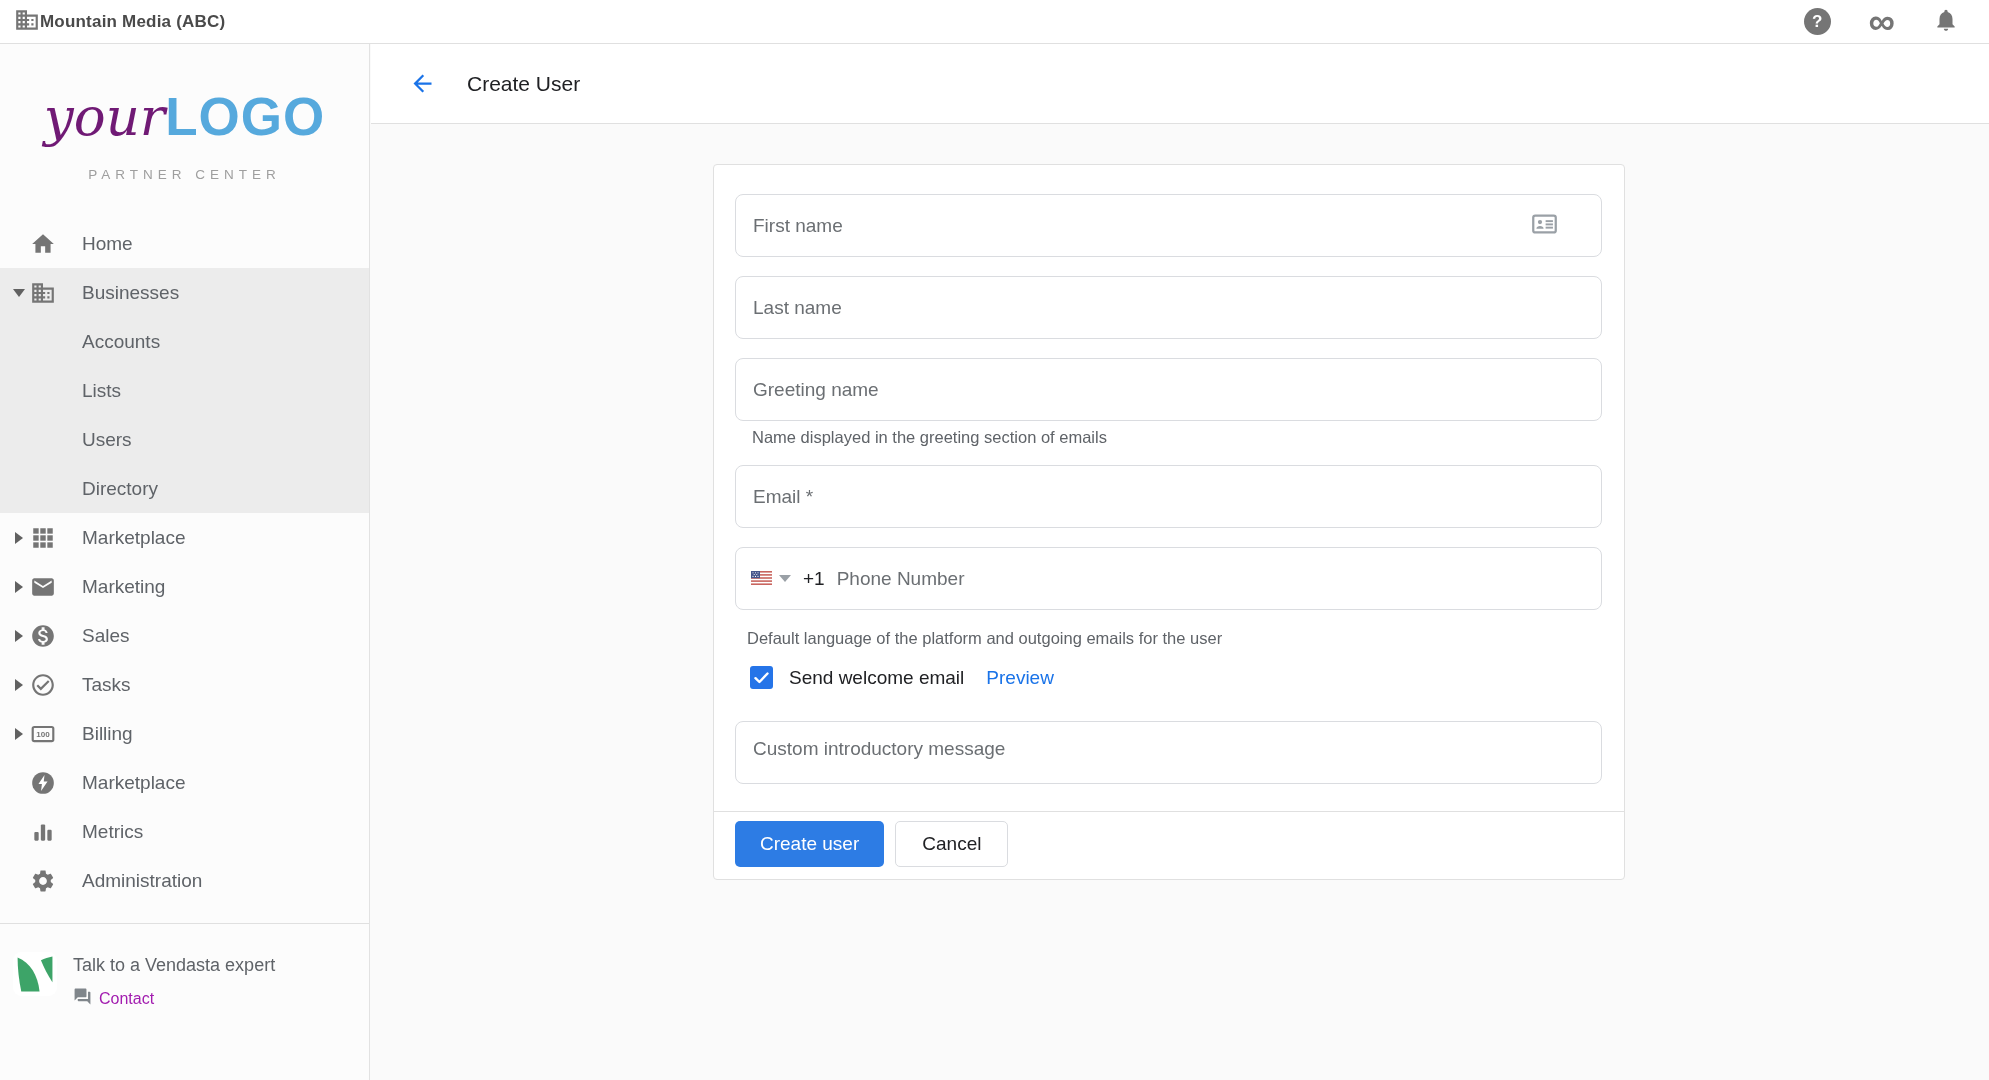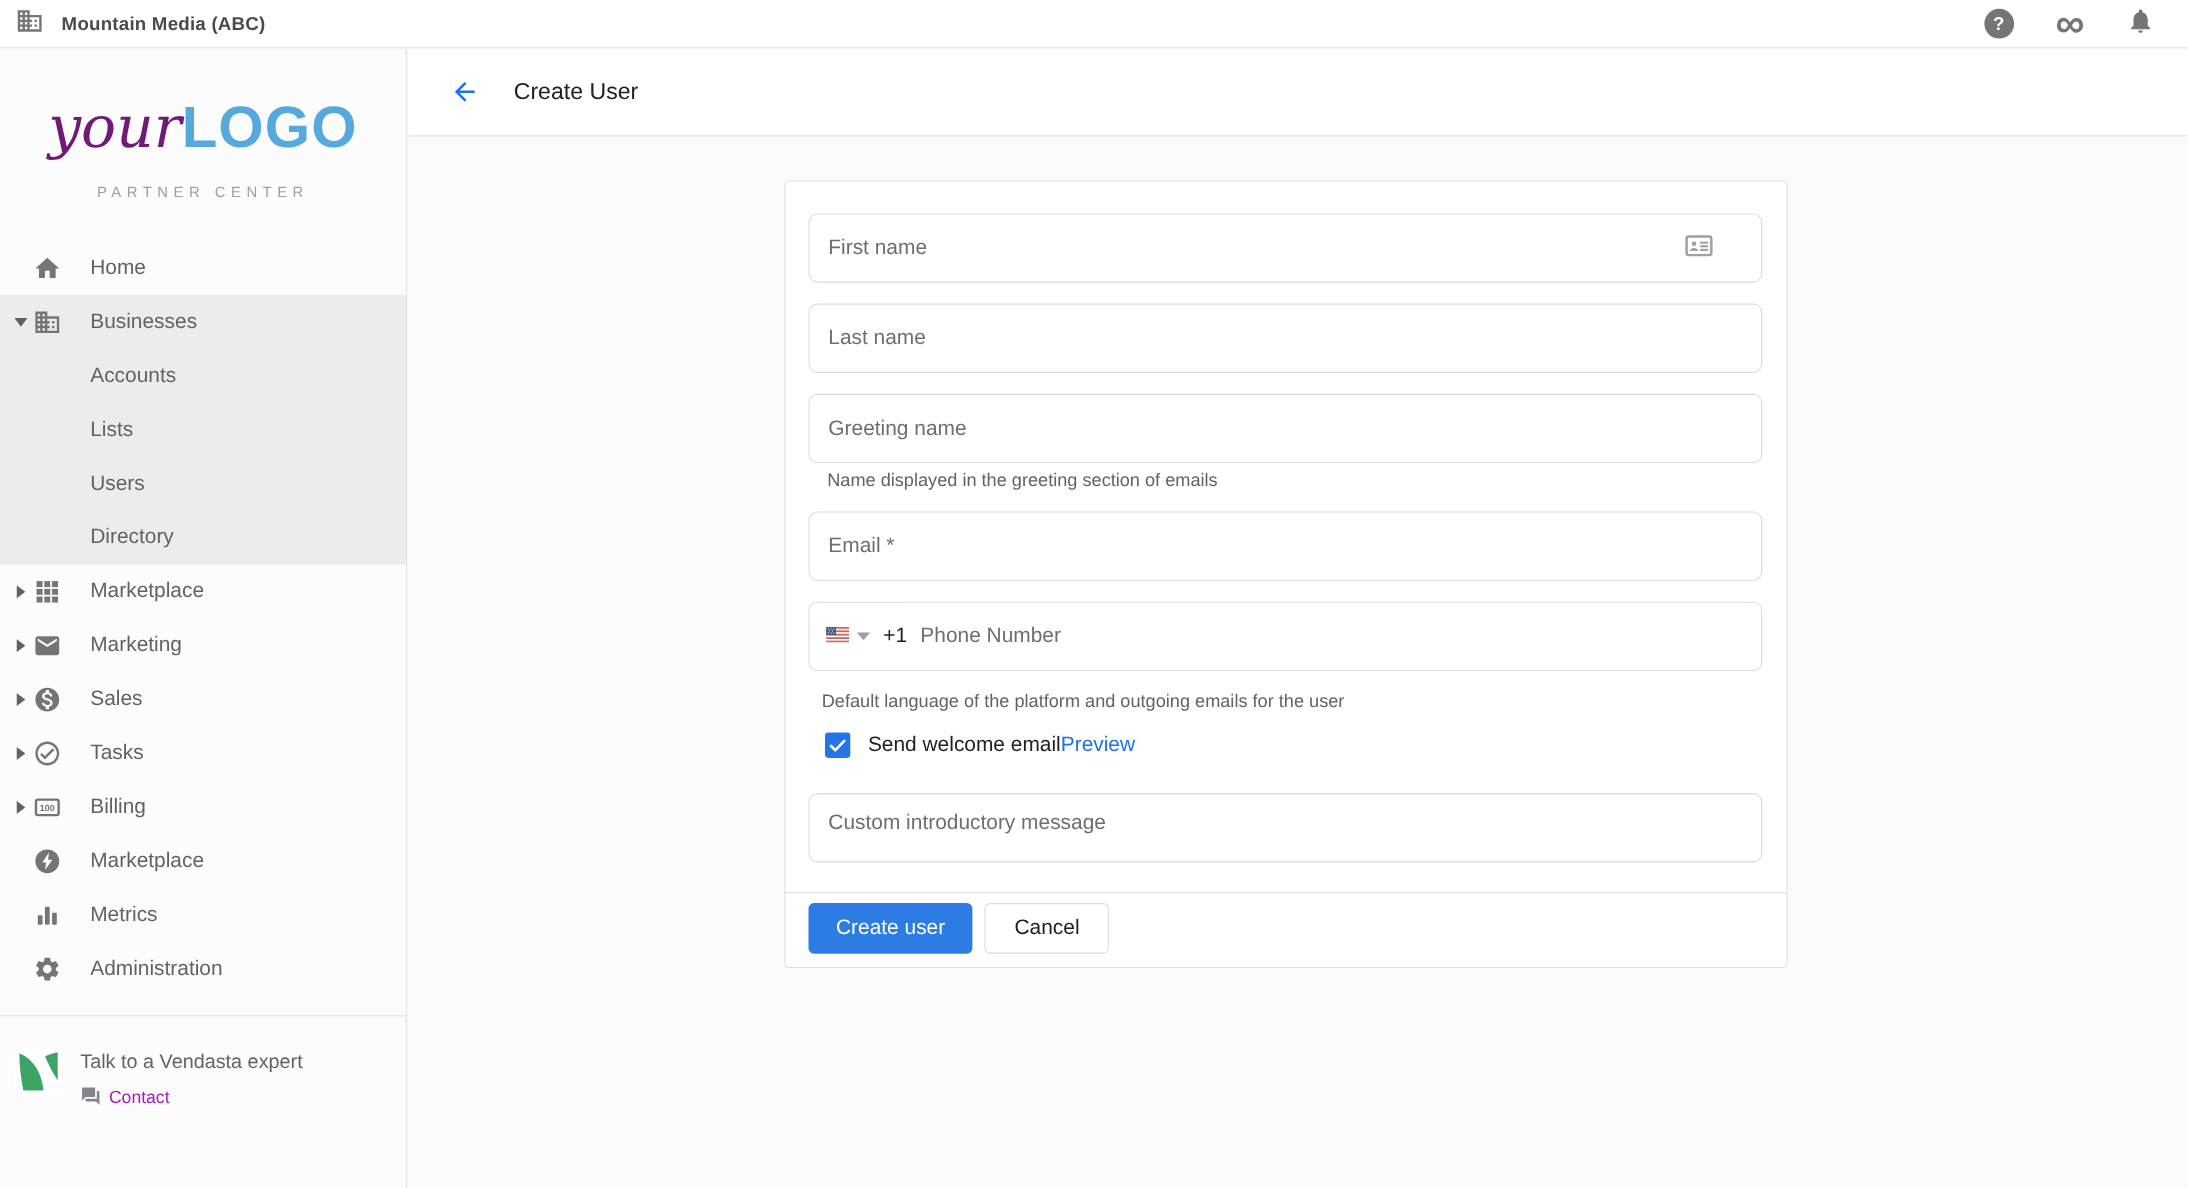--- a/index.html
+++ b/index.html
@@ -2,21 +2,21 @@
 <html><head>
 <meta charset="utf-8">
 <style>
   * { margin:0; padding:0; box-sizing:border-box; }
   html,body { width:1989px; height:1080px; overflow:hidden; background:#fafafa;
               font-family:"Liberation Sans", sans-serif; }
 
   
   .topbar { position:absolute; left:0; top:0; width:1989px; height:44px; background:#fff;
             border-bottom:1px solid #e0e0e0; display:flex; align-items:center; z-index:30; }
-  .topbar .brand { display:flex; align-items:center; gap:16px; padding-left:14px; }
+  .topbar .brand { display:flex; align-items:center; gap:0; padding-left:14px; }
   .topbar .brand-title { font-size:17px; font-weight:700; color:#4a4a4a; letter-spacing:.2px; }
   .topbar .spacer { flex:1; }
   .topbar .tb-icons { display:flex; align-items:center; gap:38px; padding-right:30px; }
   .help-badge { width:27px; height:27px; border-radius:50%; background:#757575; color:#fff;
                 display:flex; align-items:center; justify-content:center; font-size:17px; font-weight:700; cursor:pointer; }
   .infinity { font-size:37px; font-weight:700; color:#757575; line-height:27px; cursor:pointer; }
 
   
   .sidebar { position:absolute; left:0; top:44px; width:370px; height:1036px; background:#fcfcfc;
              border-right:1px solid #e2e2e2; display:flex; flex-direction:column; }
@@ -72,21 +72,21 @@
   .phone-box input::placeholder { color:#6b6f73; opacity:1; }
 
   .select-box { display:flex; align-items:center; padding:0 20px 0 18px; cursor:pointer; position:relative; }
   .select-caret { position:absolute; right:20px; width:0; height:0; border-left:8px solid transparent;
                   border-right:8px solid transparent; border-top:9px solid #757575; }
 
   .check-row { display:flex; align-items:center; margin:0 0 32px 15px; }
   .checkbox { width:23px; height:23px; border-radius:3px; background:#2574e8; display:flex;
               align-items:center; justify-content:center; cursor:pointer; }
   .check-label { margin-left:16px; font-size:19px; color:#202124; }
-  .preview-link { font-size:19px; color:#1a73e8; cursor:pointer; }
+  .preview-link { margin-left:22px; font-size:19px; color:#1a73e8; cursor:pointer; }
 
   .textarea { resize:none; padding:16px 17px; outline:none; display:block; }
 
   .card-footer { margin:27px -22px 0 -21px; border-top:1px solid #e0e0e0;
                  padding:9px 0 12px 21px; display:flex; align-items:center; }
   .btn { height:46px; border-radius:5px; font-size:19px; font-weight:500; cursor:pointer;
          font-family:"Liberation Sans", sans-serif; display:flex; align-items:center; justify-content:center; }
   .btn-primary { background:#2d7ce4; color:#fff; border:none; padding:0 25px; }
   .btn-cancel { background:#fff; color:#202124; border:1px solid #dadce0; padding:0 26px; margin-left:11px; }
 </style>

